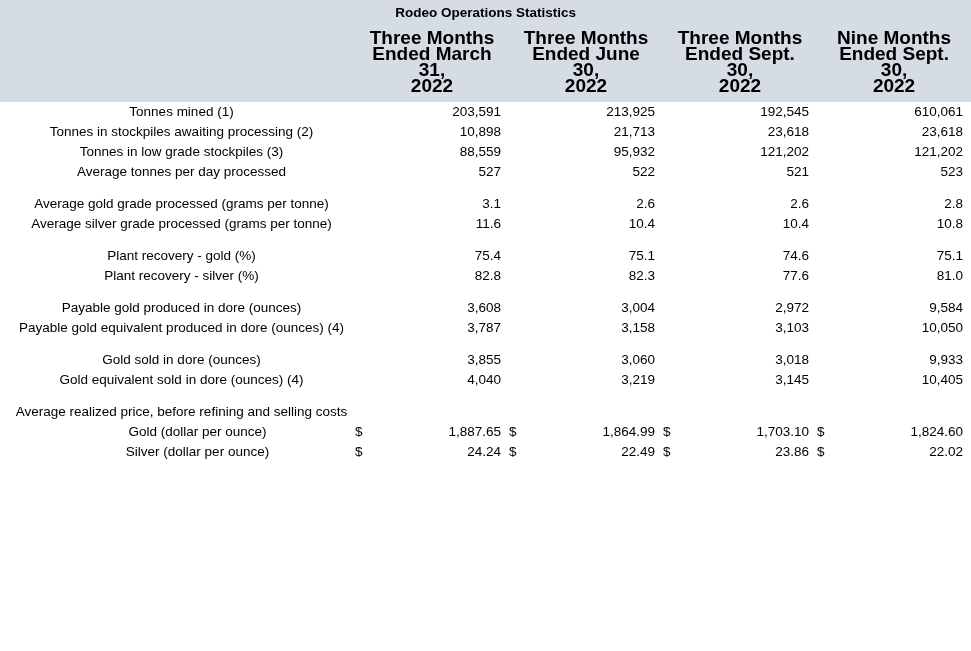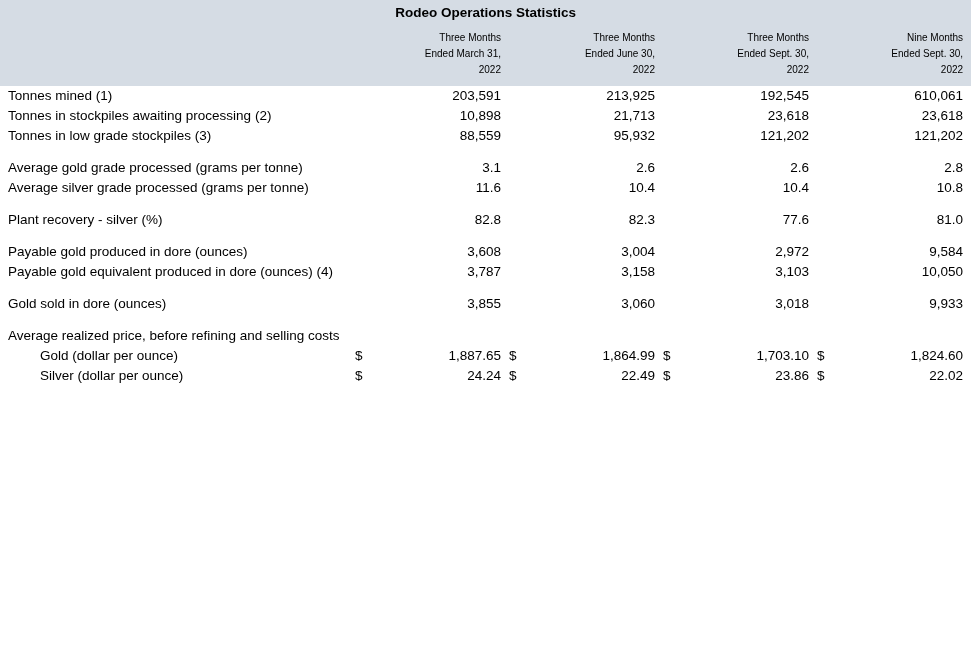--- a/index.html
+++ b/index.html
@@ -30,32 +30,32 @@
     background: #d5dce4;
     text-align: center;
     font-weight: bold;
     font-size: 13.5px;
     padding: 5px 0 6px 0;
     border: none;
   }
   .header-row td {
     background: #d5dce4;
     vertical-align: bottom;
-    font-weight: normal;
-    text-align: right;
-    font-size: 10px;
+    font-weight: bold;
+    text-align: center;
+    font-size: 19px;
     line-height: 16px;
     padding: 4px 8px 8px 8px;
     border: none;
   }
   .header-row td.blank {
     background: #d5dce4;
   }
   td.label {
-    text-align: left;
+    text-align: center;
     padding: 0 0 0 8px;
     white-space: nowrap;
   }
   td.cur {
     text-align: left;
     padding: 0;
     width: 16px;
   }
   td.val {
     text-align: right;
@@ -148,20 +148,31 @@
           <td class="label">Tonnes in low grade stockpiles (3)</td>
           <td class="cur"></td>
           <td class="val">88,559</td>
           <td class="cur"></td>
           <td class="val">95,932</td>
           <td class="cur"></td>
           <td class="val">121,202</td>
           <td class="cur"></td>
           <td class="val">121,202</td>
         </tr>
+        <tr class="data">
+          <td class="label">Average tonnes per day processed</td>
+          <td class="cur"></td>
+          <td class="val">527</td>
+          <td class="cur"></td>
+          <td class="val">522</td>
+          <td class="cur"></td>
+          <td class="val">521</td>
+          <td class="cur"></td>
+          <td class="val">523</td>
+        </tr>
         <tr class="spacer">
           <td class="label"></td>
           <td class="cur"></td>
           <td class="val"></td>
           <td class="cur"></td>
           <td class="val"></td>
           <td class="cur"></td>
           <td class="val"></td>
           <td class="cur"></td>
           <td class="val"></td>
@@ -193,20 +204,31 @@
           <td class="cur"></td>
           <td class="val"></td>
           <td class="cur"></td>
           <td class="val"></td>
           <td class="cur"></td>
           <td class="val"></td>
           <td class="cur"></td>
           <td class="val"></td>
         </tr>
         <tr class="data">
+          <td class="label">Plant recovery - gold (%)</td>
+          <td class="cur"></td>
+          <td class="val">75.4</td>
+          <td class="cur"></td>
+          <td class="val">75.1</td>
+          <td class="cur"></td>
+          <td class="val">74.6</td>
+          <td class="cur"></td>
+          <td class="val">75.1</td>
+        </tr>
+        <tr class="data">
           <td class="label">Plant recovery - silver (%)</td>
           <td class="cur"></td>
           <td class="val">82.8</td>
           <td class="cur"></td>
           <td class="val">82.3</td>
           <td class="cur"></td>
           <td class="val">77.6</td>
           <td class="cur"></td>
           <td class="val">81.0</td>
         </tr>
@@ -257,20 +279,31 @@
         <tr class="data">
           <td class="label">Gold sold in dore (ounces)</td>
           <td class="cur"></td>
           <td class="val">3,855</td>
           <td class="cur"></td>
           <td class="val">3,060</td>
           <td class="cur"></td>
           <td class="val">3,018</td>
           <td class="cur"></td>
           <td class="val">9,933</td>
+        </tr>
+        <tr class="data">
+          <td class="label">Gold equivalent sold in dore (ounces) (4)</td>
+          <td class="cur"></td>
+          <td class="val">4,040</td>
+          <td class="cur"></td>
+          <td class="val">3,219</td>
+          <td class="cur"></td>
+          <td class="val">3,145</td>
+          <td class="cur"></td>
+          <td class="val">10,405</td>
         </tr>
         <tr class="spacer">
           <td class="label"></td>
           <td class="cur"></td>
           <td class="val"></td>
           <td class="cur"></td>
           <td class="val"></td>
           <td class="cur"></td>
           <td class="val"></td>
           <td class="cur"></td>

